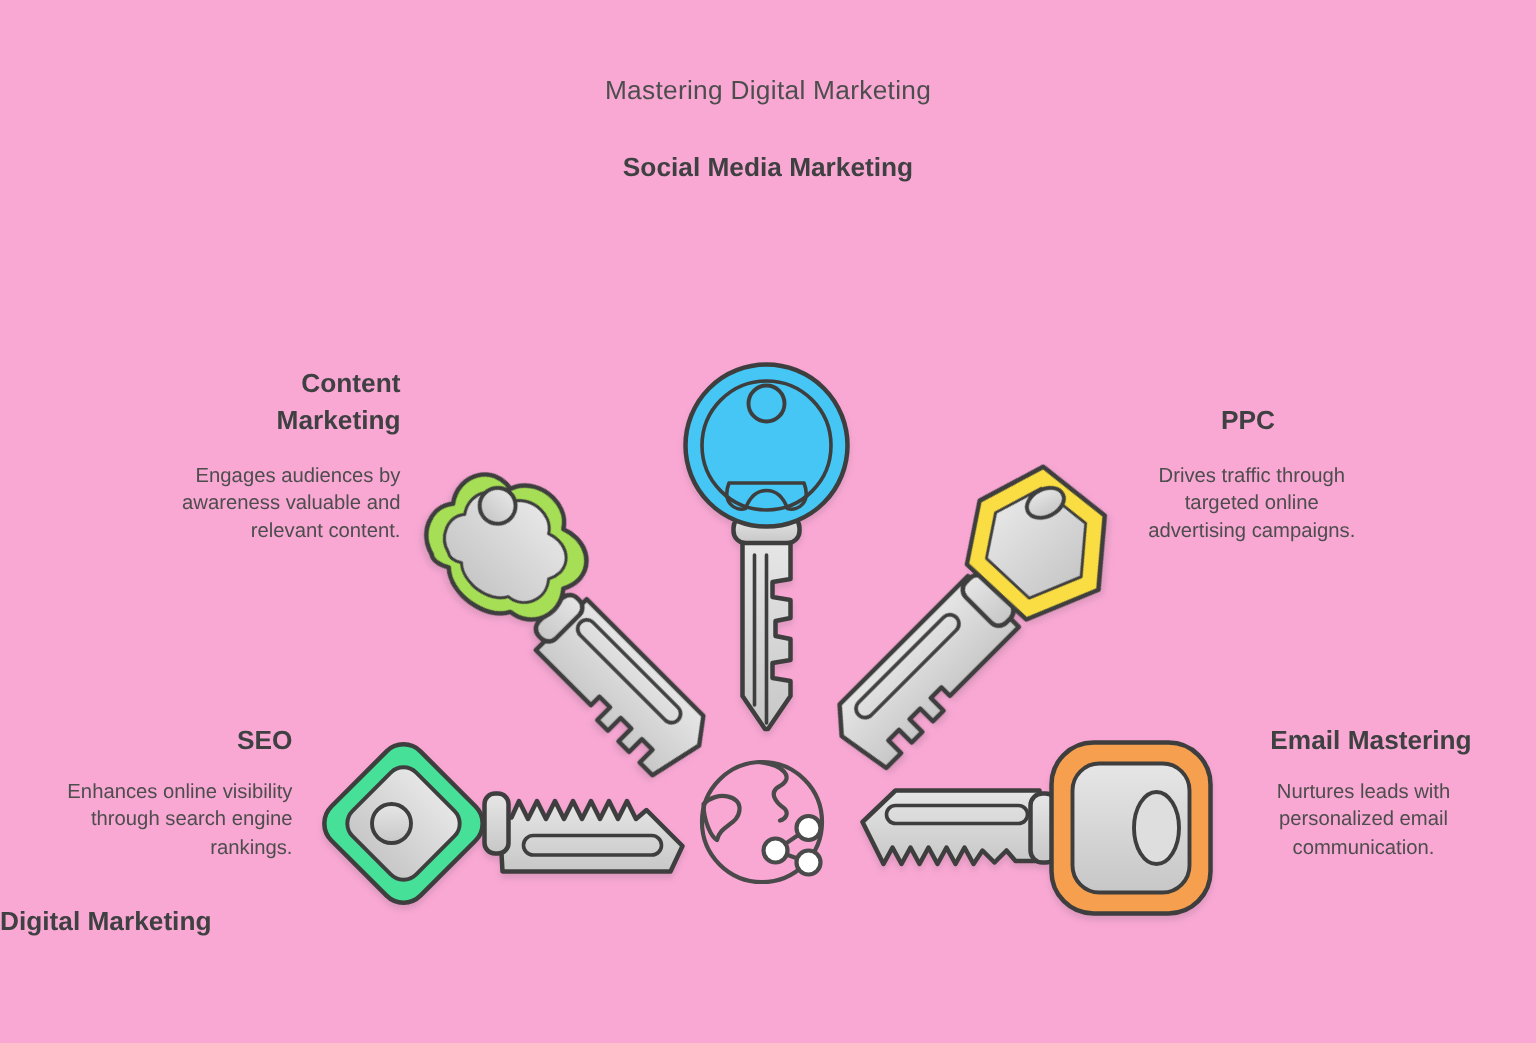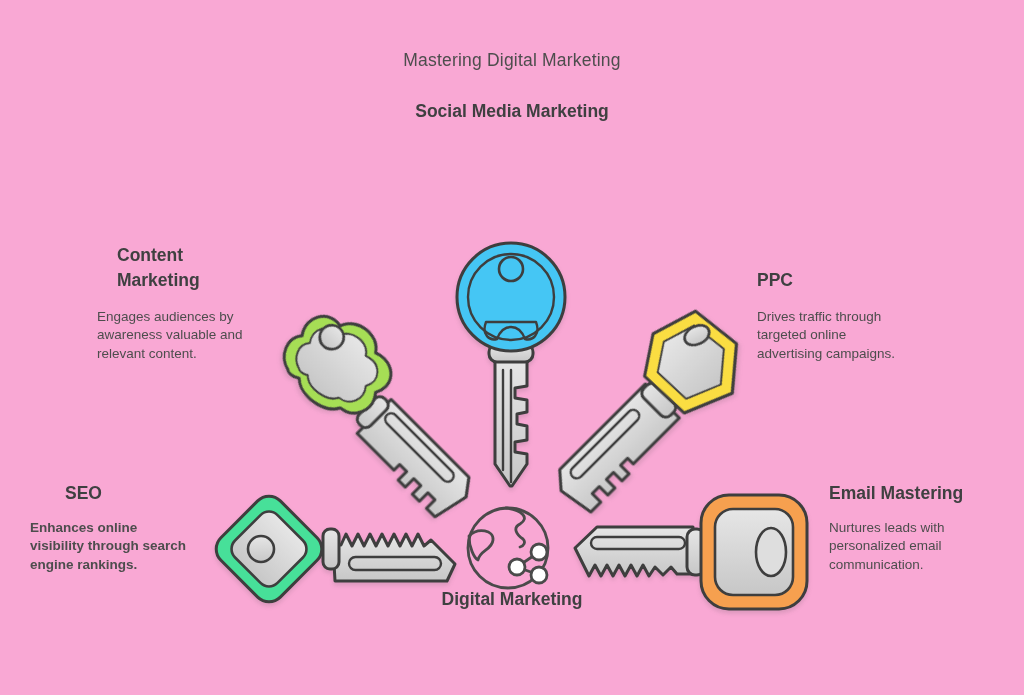--- a/index.html
+++ b/index.html
@@ -12,24 +12,24 @@
     font-size:17.5px; color:#4d4d4d; letter-spacing:0.2px;
   }
   .heading {
     position:absolute; font-weight:bold; font-size:17.5px; color:#3f4041;
     line-height:1.42;
   }
   .desc {
     position:absolute; font-size:13.5px; color:#4d4d4d; line-height:1.36;
   }
   .ta-c { text-align:center; }
-  .ta-r { }
-  .ta-l { text-align:left; }
+  .ta-r { text-align:right; }
+  .ta-l { text-align:center; }
   .center-label {
-    position:absolute; top:589px; left:0; right:0; text-align:center;
+    position:absolute; top:604px; left:0; right:0; 
     font-weight:bold; font-size:17.5px; color:#3f4041;
   }
   svg.key, svg.globe { position:absolute; overflow:visible; }
   svg.key { filter:drop-shadow(0 3px 2px rgba(70,70,70,0.16)); }
   .metal  { stroke:var(--stroke); stroke-width:3; stroke-linejoin:round; }
   .head   { stroke:var(--stroke); stroke-width:3; stroke-linejoin:round; }
   .inner  { stroke:var(--stroke); stroke-width:2.6; stroke-linejoin:round; }
   .outline{ fill:none; stroke:var(--stroke); stroke-width:2.4; stroke-linecap:round; stroke-linejoin:round; }
   .globe-line { fill:none; stroke:#4a4a4a; stroke-width:2.8; stroke-linecap:round; stroke-linejoin:round; }
   .share-dot  { fill:#ffffff; stroke:#4a4a4a; stroke-width:2.8; }
@@ -56,21 +56,21 @@
 
   <div class="heading ta-c" style="top:99px; left:412px; width:200px;">Social Media Marketing</div>
 
   <div class="heading ta-r" style="top:243px; left:117px; width:150px;">Content Marketing</div>
   <div class="desc ta-r" style="top:308px; left:97px; width:170px;">Engages audiences by awareness valuable and relevant content.</div>
 
   <div class="heading ta-l" style="top:268px; left:757px; width:150px;">PPC</div>
   <div class="desc ta-l" style="top:308px; left:757px; width:155px;">Drives traffic through targeted online advertising campaigns.</div>
 
   <div class="heading ta-r" style="top:481px; left:65px; width:130px;">SEO</div>
-  <div class="desc ta-r" style="top:519px; left:30px; width:165px;font-weight:bold;">Enhances online visibility through search engine rankings.</div>
+  <div class="desc ta-r" style="top:519px; left:30px; width:165px;">Enhances online visibility through search engine rankings.</div>
 
   <div class="heading ta-l" style="top:481px; left:829px; width:170px;">Email Mastering</div>
   <div class="desc ta-l" style="top:519px; left:829px; width:160px;">Nurtures leads with personalized email communication.</div>
 
   <div class="center-label">Digital Marketing</div>
 
   <svg class="key" style="left:446px; top:240px;" width="130" height="252" viewBox="0 0 130 252">
     <path class="metal" fill="url(#metalGrad)" d="M49 120 H81 V146 L69 148 V158 L81 160 V172 L71 174 V184 L81 186 V200 L69 202 V212 L81 214 V224 L66 246 H64 L49 224 Z"></path>
     <rect class="metal" fill="url(#metalGrad)" x="43" y="104" width="44" height="18" rx="8"></rect>
     <circle class="head" cx="65" cy="57" r="54" fill="#45c6f4"></circle>

